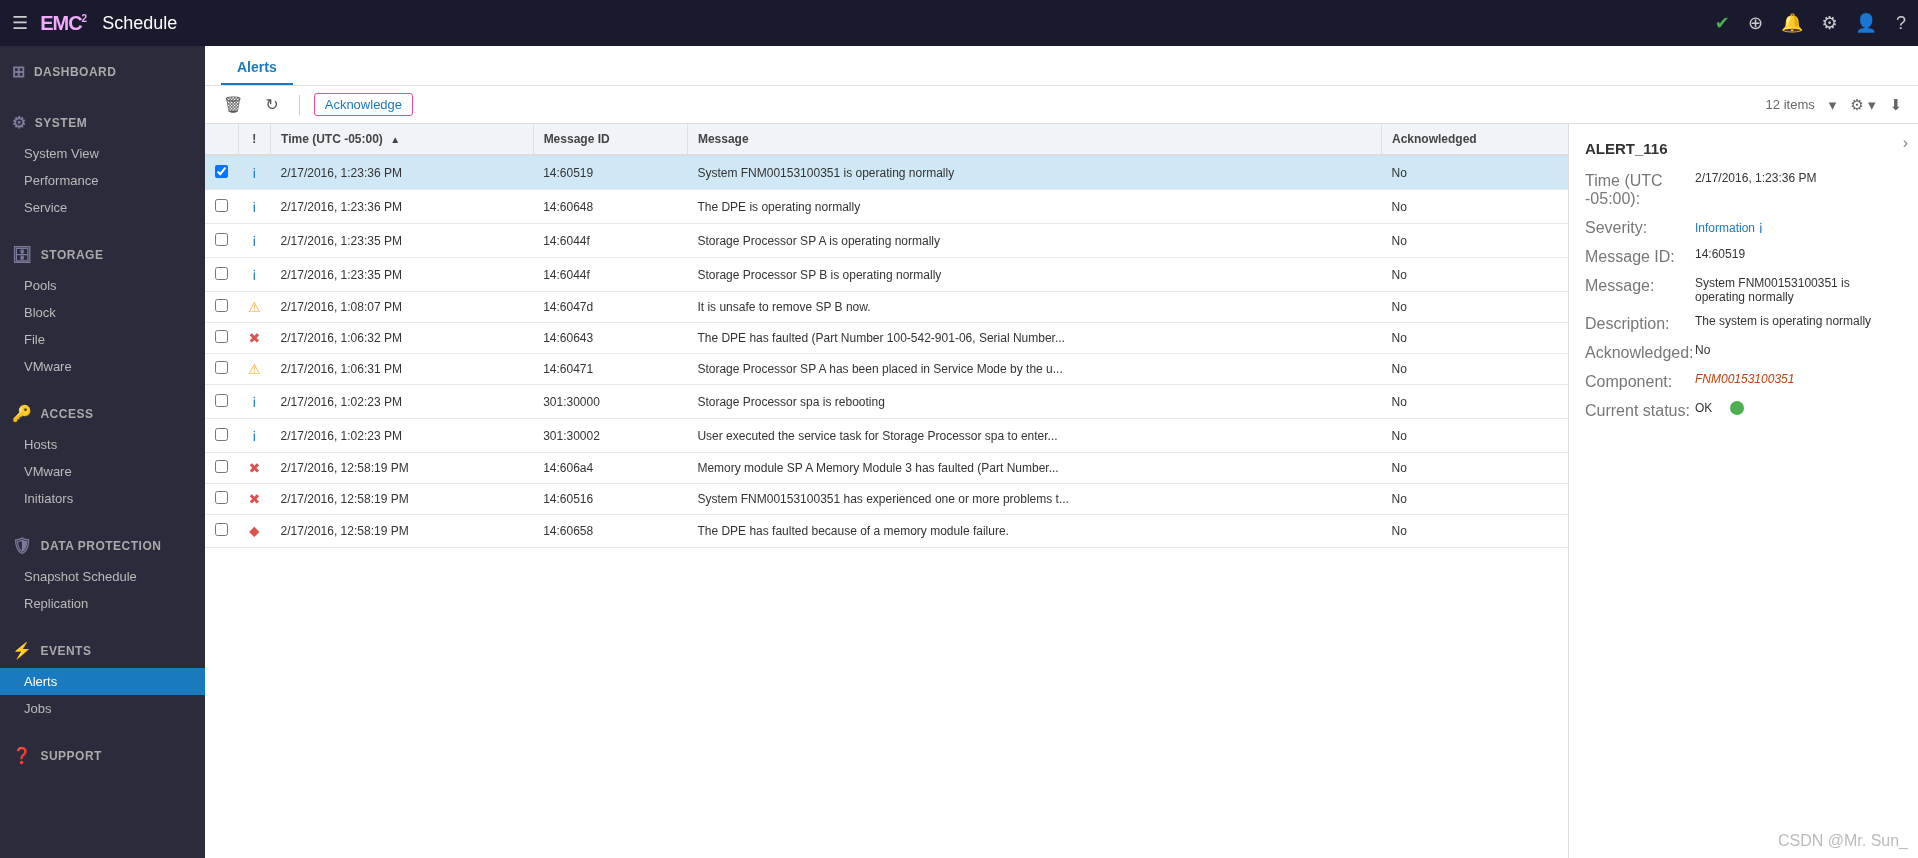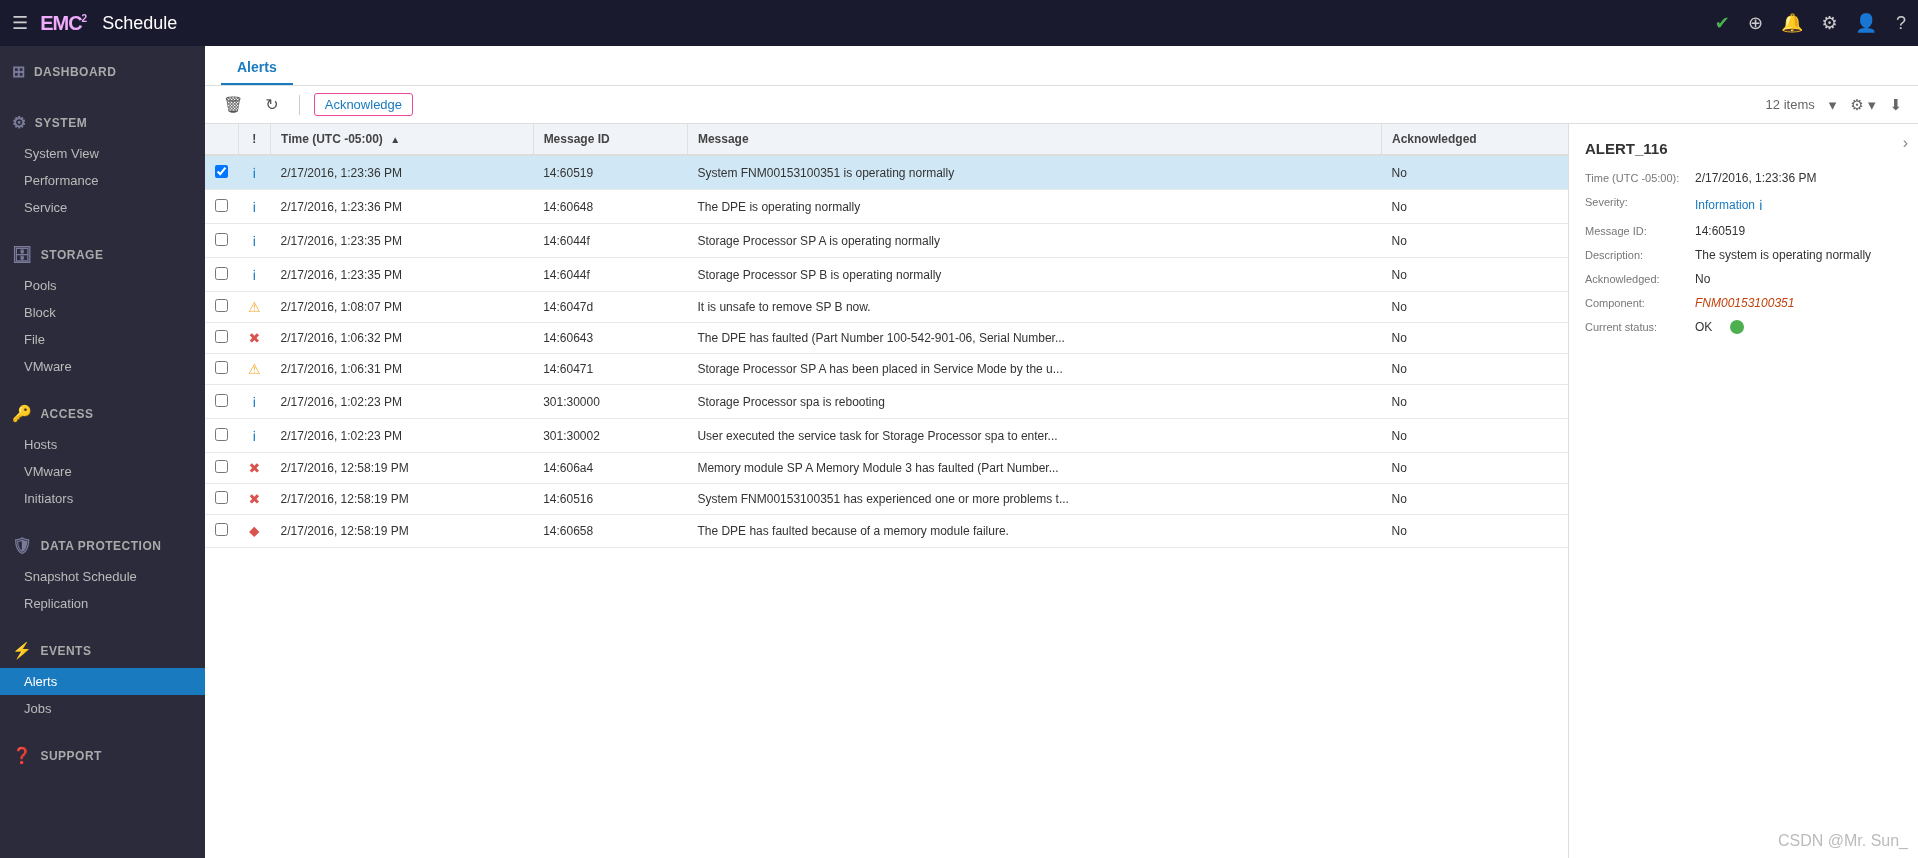--- a/index.html
+++ b/index.html
@@ -144,21 +144,21 @@
       background: white;
       border-left: 1px solid #ddd;
       padding: 16px;
       flex-shrink: 0;
       overflow-y: auto;
       position: relative;
     }
     .detail-close { position: absolute; top: 10px; right: 10px; cursor: pointer; color: #888; font-size: 16px; }
     .detail-title { font-size: 15px; font-weight: bold; color: #333; margin-bottom: 14px; }
     .detail-row { display: flex; margin-bottom: 10px; align-items: flex-start; }
-    .detail-label { width: 110px; color: #777; font-size: 11px; flex-shrink: 0; padding-top: 1px; }
+    .detail-label { width: 110px; color: #777; font-size: 16px; flex-shrink: 0; padding-top: 1px; }
     .detail-value { flex: 1; color: #333; font-size: 12px; }
     .detail-link { color: #c2410c; text-decoration: none; cursor: pointer; font-style: italic; }
     .status-ok { display: inline-flex; align-items: center; gap: 18px; }
     .status-dot-green { width: 14px; height: 14px; background: #4caf50; border-radius: 50%; display: inline-block; }
     .severity-info-badge {
       display: inline-flex; align-items: center; gap: 4px;
       color: #1a7abf; font-size: 12px; text-align: center;
     }
     .watermark { position: fixed; bottom: 8px; right: 10px; font-size: 16px; color: #bbb; }
   </style>
@@ -397,20 +397,24 @@
           <span class="detail-value severity-info-badge">
             <span>Information</span>
             <span style="color:#1a7abf;font-size:14px;">ℹ</span>
           </span>
         </div>
         <div class="detail-row">
           <span class="detail-label">Message ID:</span>
           <span class="detail-value">14:60519</span>
         </div>
         <div class="detail-row">
+          <span class="detail-label">Message:</span>
+          <span class="detail-value">System FNM00153100351 is operating normally</span>
+        </div>
+        <div class="detail-row">
           <span class="detail-label">Description:</span>
           <span class="detail-value">The system is operating normally</span>
         </div>
         <div class="detail-row">
           <span class="detail-label">Acknowledged:</span>
           <span class="detail-value">No</span>
         </div>
         <div class="detail-row">
           <span class="detail-label">Component:</span>
           <a class="detail-value detail-link">FNM00153100351</a>

